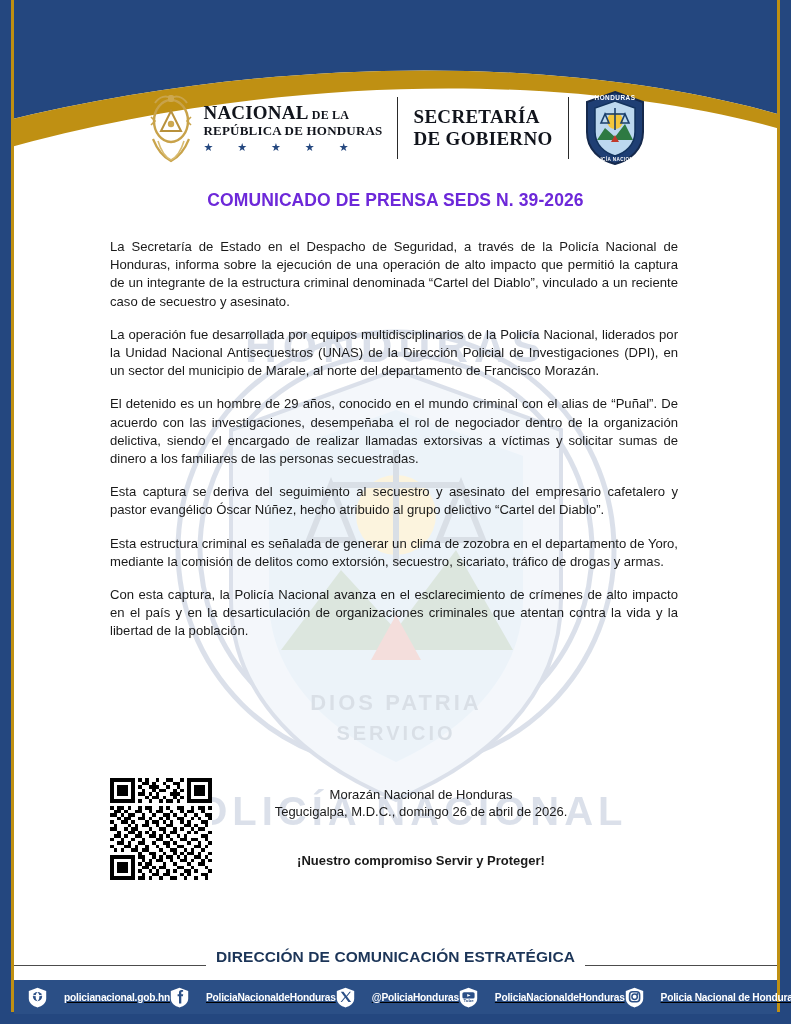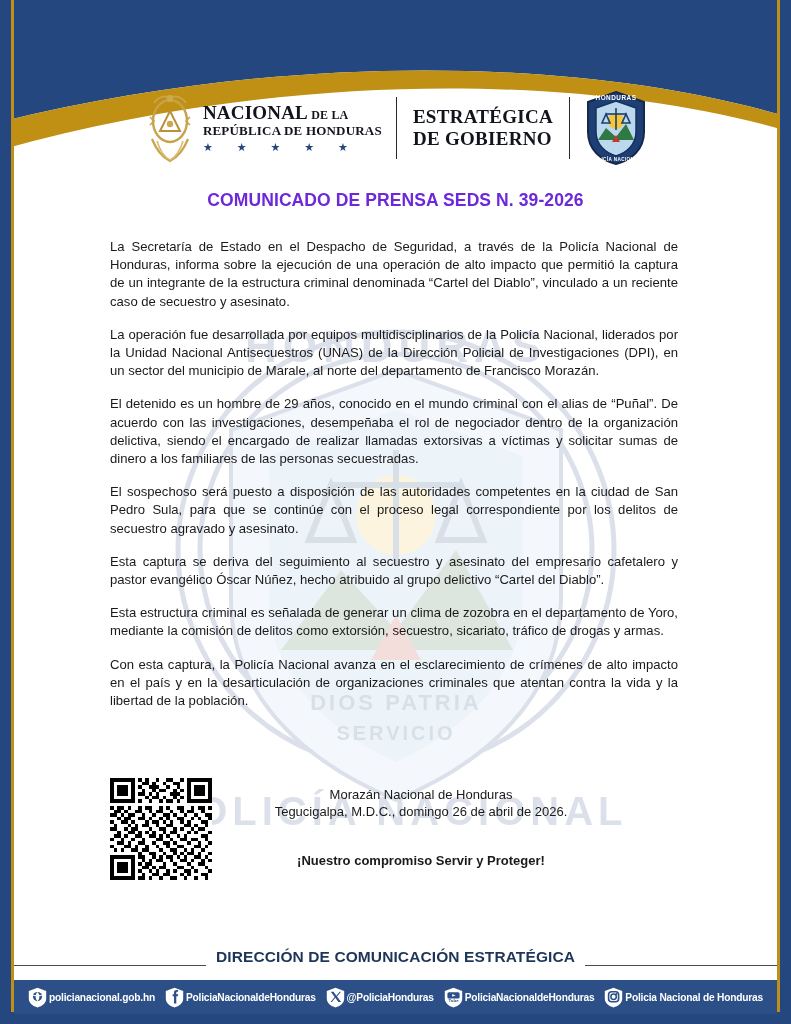--- a/index.html
+++ b/index.html
@@ -244,21 +244,22 @@
     display: flex;
     align-items: center;
     justify-content: space-between;
     padding: 0 14px;
     box-sizing: border-box;
     z-index: 8;
   }
   .social-item {
     display: flex;
     align-items: center;
-    gap: 2px;
+    gap: 17px;
+    text-decoration: underline;
   }
   .social-ico {
     width: 19px;
     height: 21px;
     flex: 0 0 auto;
   }
   .social-ico svg { width: 100%; height: 100%; display: block; }
   .social-label {
     font-size: 10.2px;
     font-weight: bold;
@@ -331,21 +332,21 @@
           <span>★</span>
           <span>★</span>
           <span>★</span>
         </div>
       </div>
     </div>
 
     <div class="divider-v"></div>
 
     <div class="seds-block">
-      <div>ESTRATÉGICA</div>
+      <div>SECRETARÍA</div>
       <div>DE GOBIERNO</div>
     </div>
 
     <div class="divider-v"></div>
 
     <div class="shield-block">
       <svg viewBox="0 0 62 76" xmlns="http://www.w3.org/2000/svg">
         <path d="M31 2 L59 12 L59 42 C59 60 46 70 31 74 C16 70 3 60 3 42 L3 12 Z" fill="#1f3f74" stroke="#15294c" stroke-width="2"></path>
         <path d="M31 11 L51 18 L51 42 C51 55 41 63 31 66 C21 63 11 55 11 42 L11 18 Z" fill="#bcd8ef" stroke="#13335e" stroke-width="1.5"></path>
         <path d="M13 50 L21 38 L31 47 L41 34 L49 50 Z" fill="#2e7a42"></path>
@@ -362,21 +363,20 @@
       </svg>
     </div>
   </div>
 
   <div class="doc-title">COMUNICADO DE PRENSA SEDS N. 39-2026</div>
 
   <div class="body-area">
     <p class="para">La Secretaría de Estado en el Despacho de Seguridad, a través de la Policía Nacional de Honduras, informa sobre la ejecución de una operación de alto impacto que permitió la captura de un integrante de la estructura criminal denominada “Cartel del Diablo”, vinculado a un reciente caso de secuestro y asesinato.</p>
     <p class="para">La operación fue desarrollada por equipos multidisciplinarios de la Policía Nacional, liderados por la Unidad Nacional Antisecuestros (UNAS) de la Dirección Policial de Investigaciones (DPI), en un sector del municipio de Marale, al norte del departamento de Francisco Morazán.</p>
     <p class="para">El detenido es un hombre de 29 años, conocido en el mundo criminal con el alias de “Puñal”. De acuerdo con las investigaciones, desempeñaba el rol de negociador dentro de la organización delictiva, siendo el encargado de realizar llamadas extorsivas a víctimas y solicitar sumas de dinero a los familiares de las personas secuestradas.</p>
-    <p class="para">El sospechoso será puesto a disposición de las autoridades competentes en la ciudad de San Pedro Sula, para que se continúe con el proceso legal correspondiente por los delitos de secuestro agravado y asesinato.</p>
     <p class="para">Esta captura se deriva del seguimiento al secuestro y asesinato del empresario cafetalero y pastor evangélico Óscar Núñez, hecho atribuido al grupo delictivo “Cartel del Diablo”.</p>
     <p class="para">Esta estructura criminal es señalada de generar un clima de zozobra en el departamento de Yoro, mediante la comisión de delitos como extorsión, secuestro, sicariato, tráfico de drogas y armas.</p>
     <p class="para">Con esta captura, la Policía Nacional avanza en el esclarecimiento de crímenes de alto impacto en el país y en la desarticulación de organizaciones criminales que atentan contra la vida y la libertad de la población.</p>
   </div>
 
   <div class="sign-area">
     <div class="qr">
       <svg viewBox="0 0 29 29" shape-rendering="crispEdges" xmlns="http://www.w3.org/2000/svg">
         <rect width="29" height="29" fill="#ffffff"></rect>
         <g fill="#000000">

